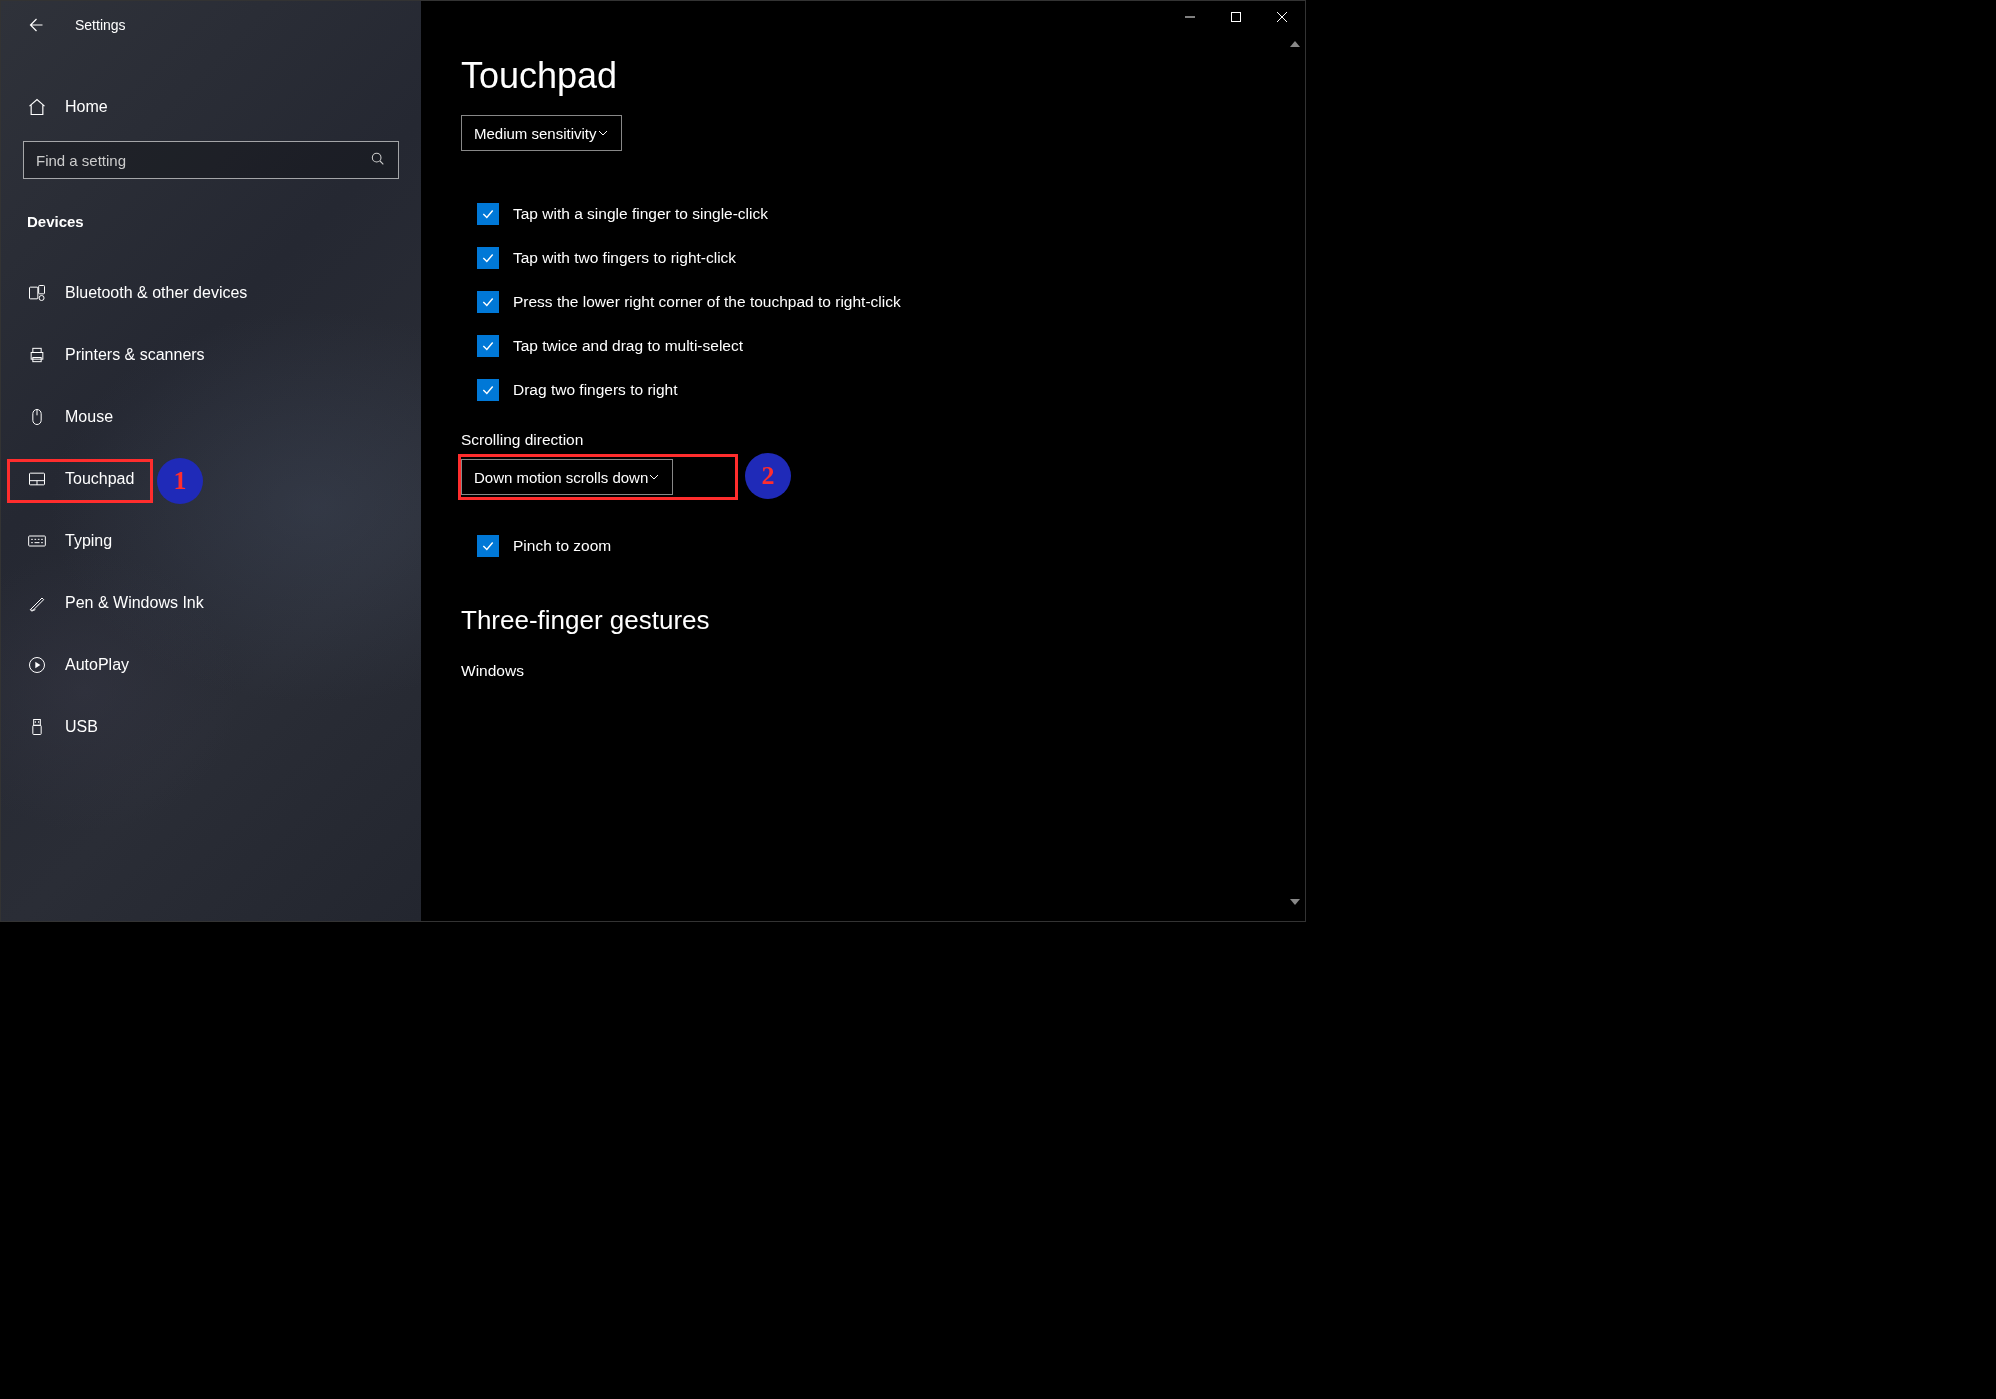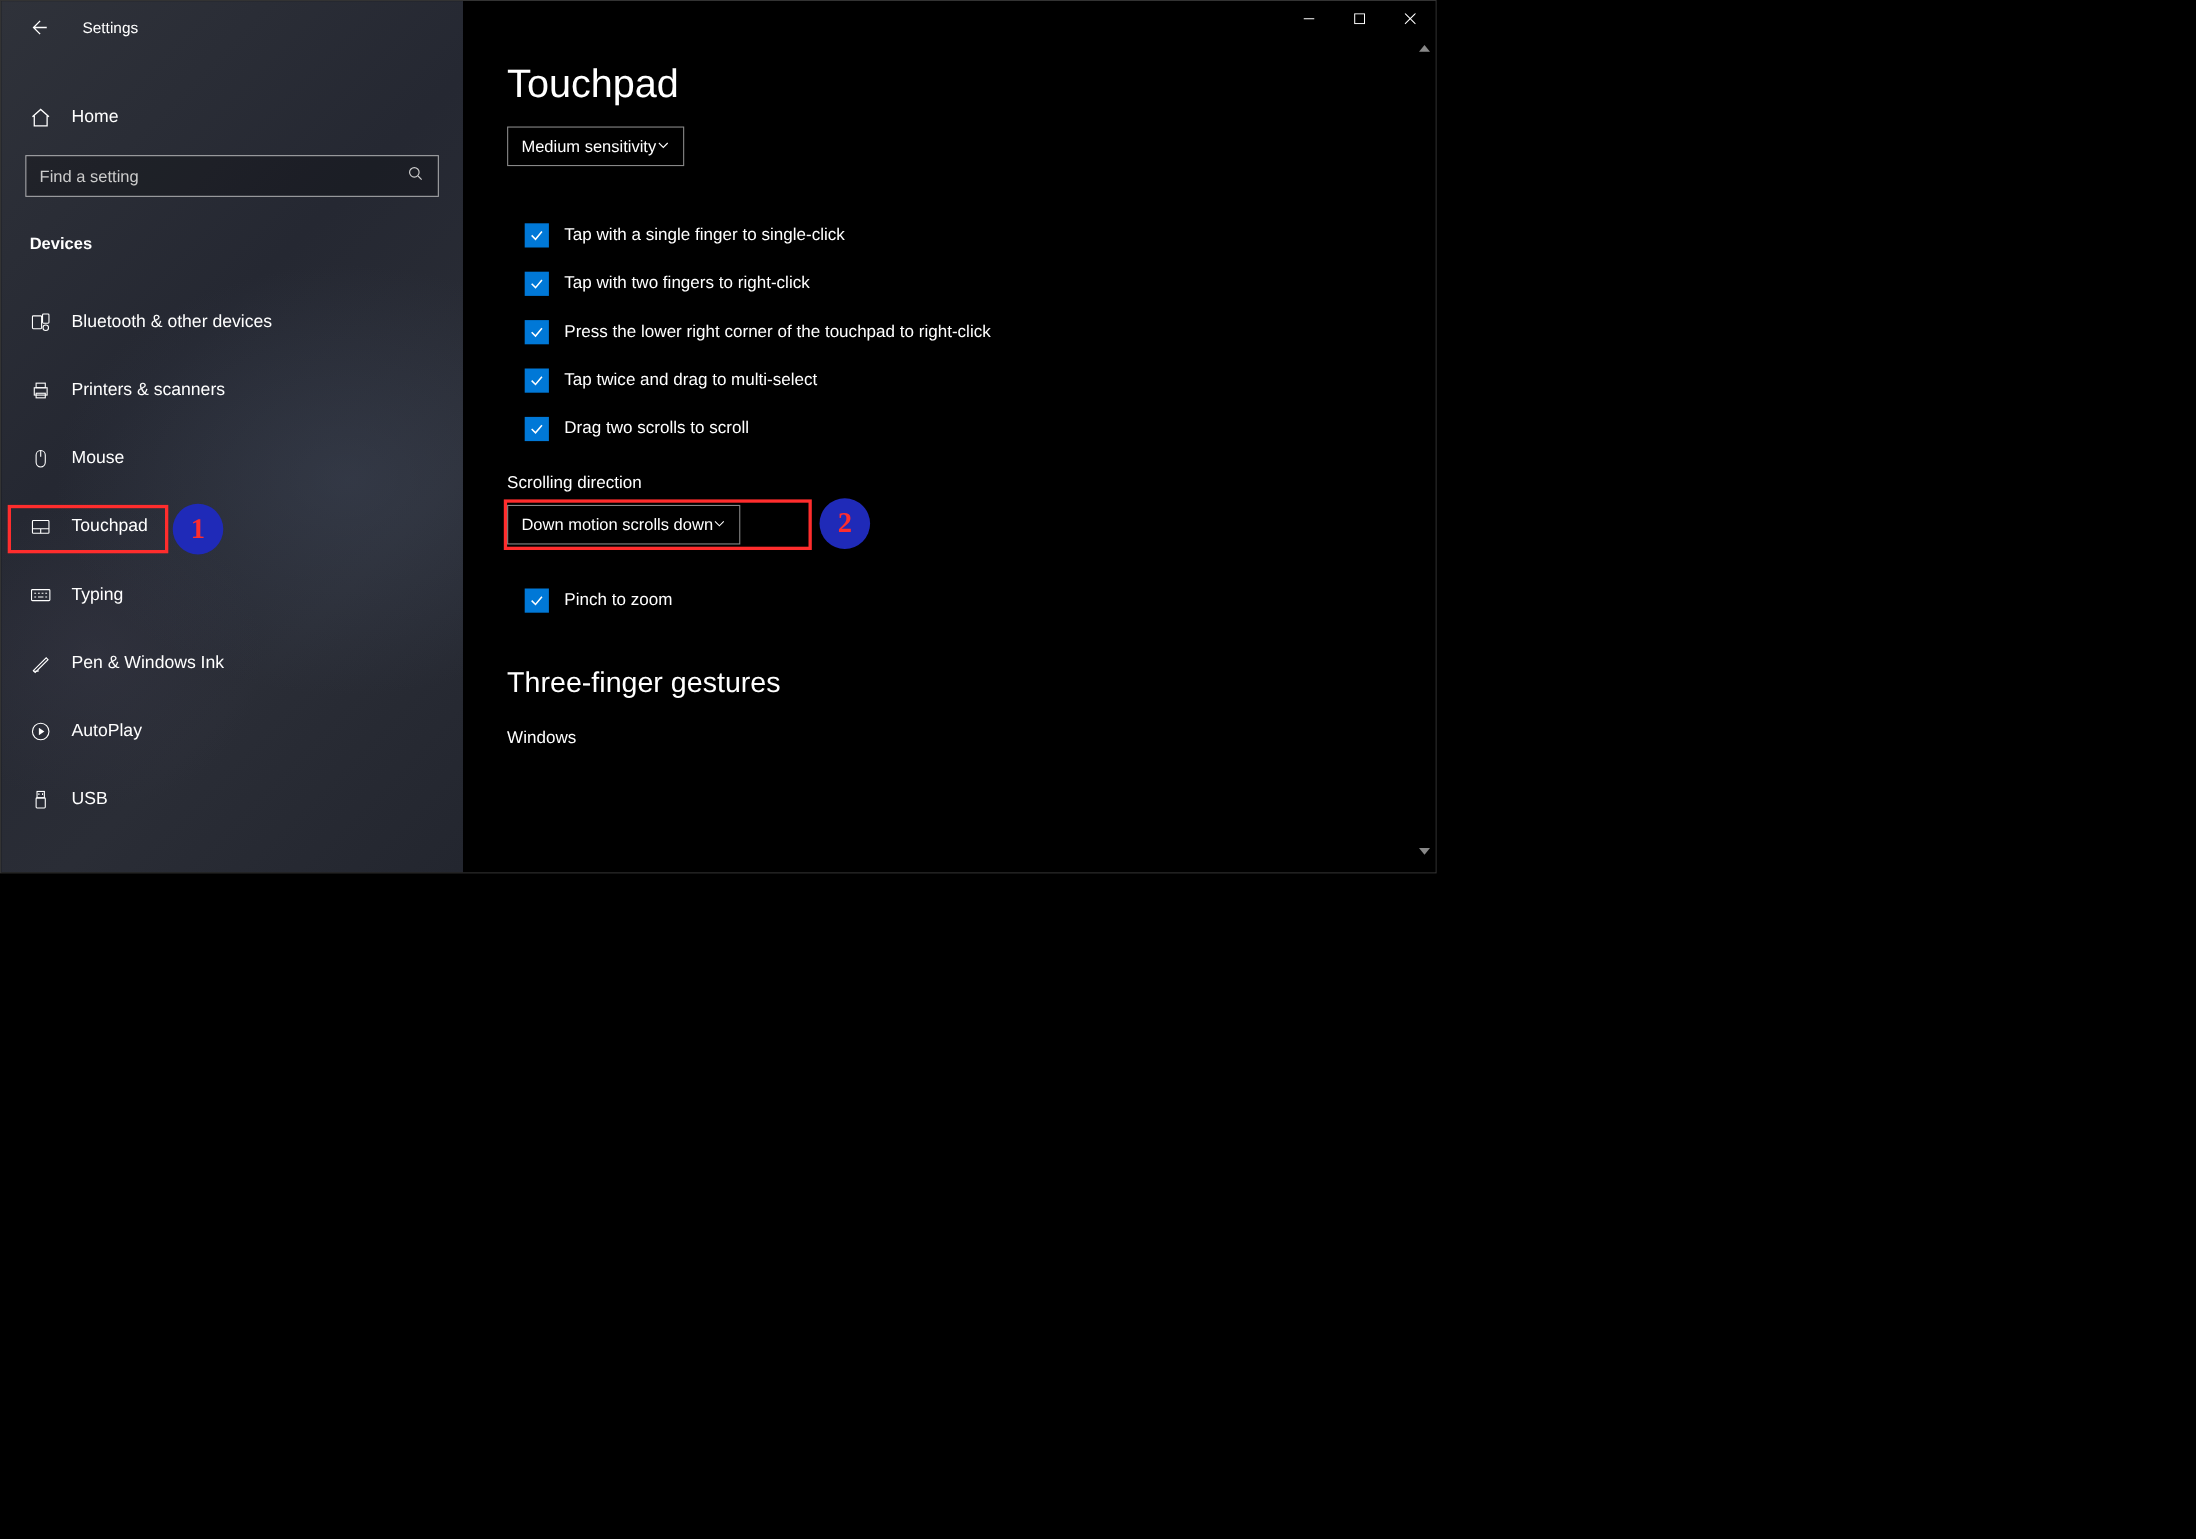--- a/index.html
+++ b/index.html
@@ -6,21 +6,21 @@
   html, body { width: 100%; height: 100%; overflow: hidden; }
   body {
     font-family: "Segoe UI", -apple-system, sans-serif;
     background: #000;
     color: #fff;
     font-size: 15px;
     position: relative;
   }
   .window {
     width: 1306px;
-    height: 794px;
+    height: 922px;
     background: #000;
     position: relative;
     display: flex;
     border: 1px solid #333;
     overflow: hidden;
   }
 
   
   .titlebar-controls {
     position: absolute;
@@ -393,21 +393,21 @@
       <span>Tap twice and drag to multi-select</span>
     </div>
 
 
     <div class="check-row" style="margin-top:22px">
       <span class="checkbox">
           <svg viewBox="0 0 24 24">
             <path d="M4 12 L10 18 L20 6"></path>
           </svg>
         </span>
-      <span>Drag two scrolls to scroll</span>
+      <span>Drag two fingers to right</span>
     </div>
 
     <div class="field-label">Scrolling direction</div>
     <div style="position:relative; display:inline-block;">
       <div class="dropdown">
         <span>Down motion scrolls down</span>
         <span class="chev">
           <svg viewBox="0 0 24 24">
               <path d="M4 8 L12 16 L20 8" stroke-width="2"></path>
             </svg>

